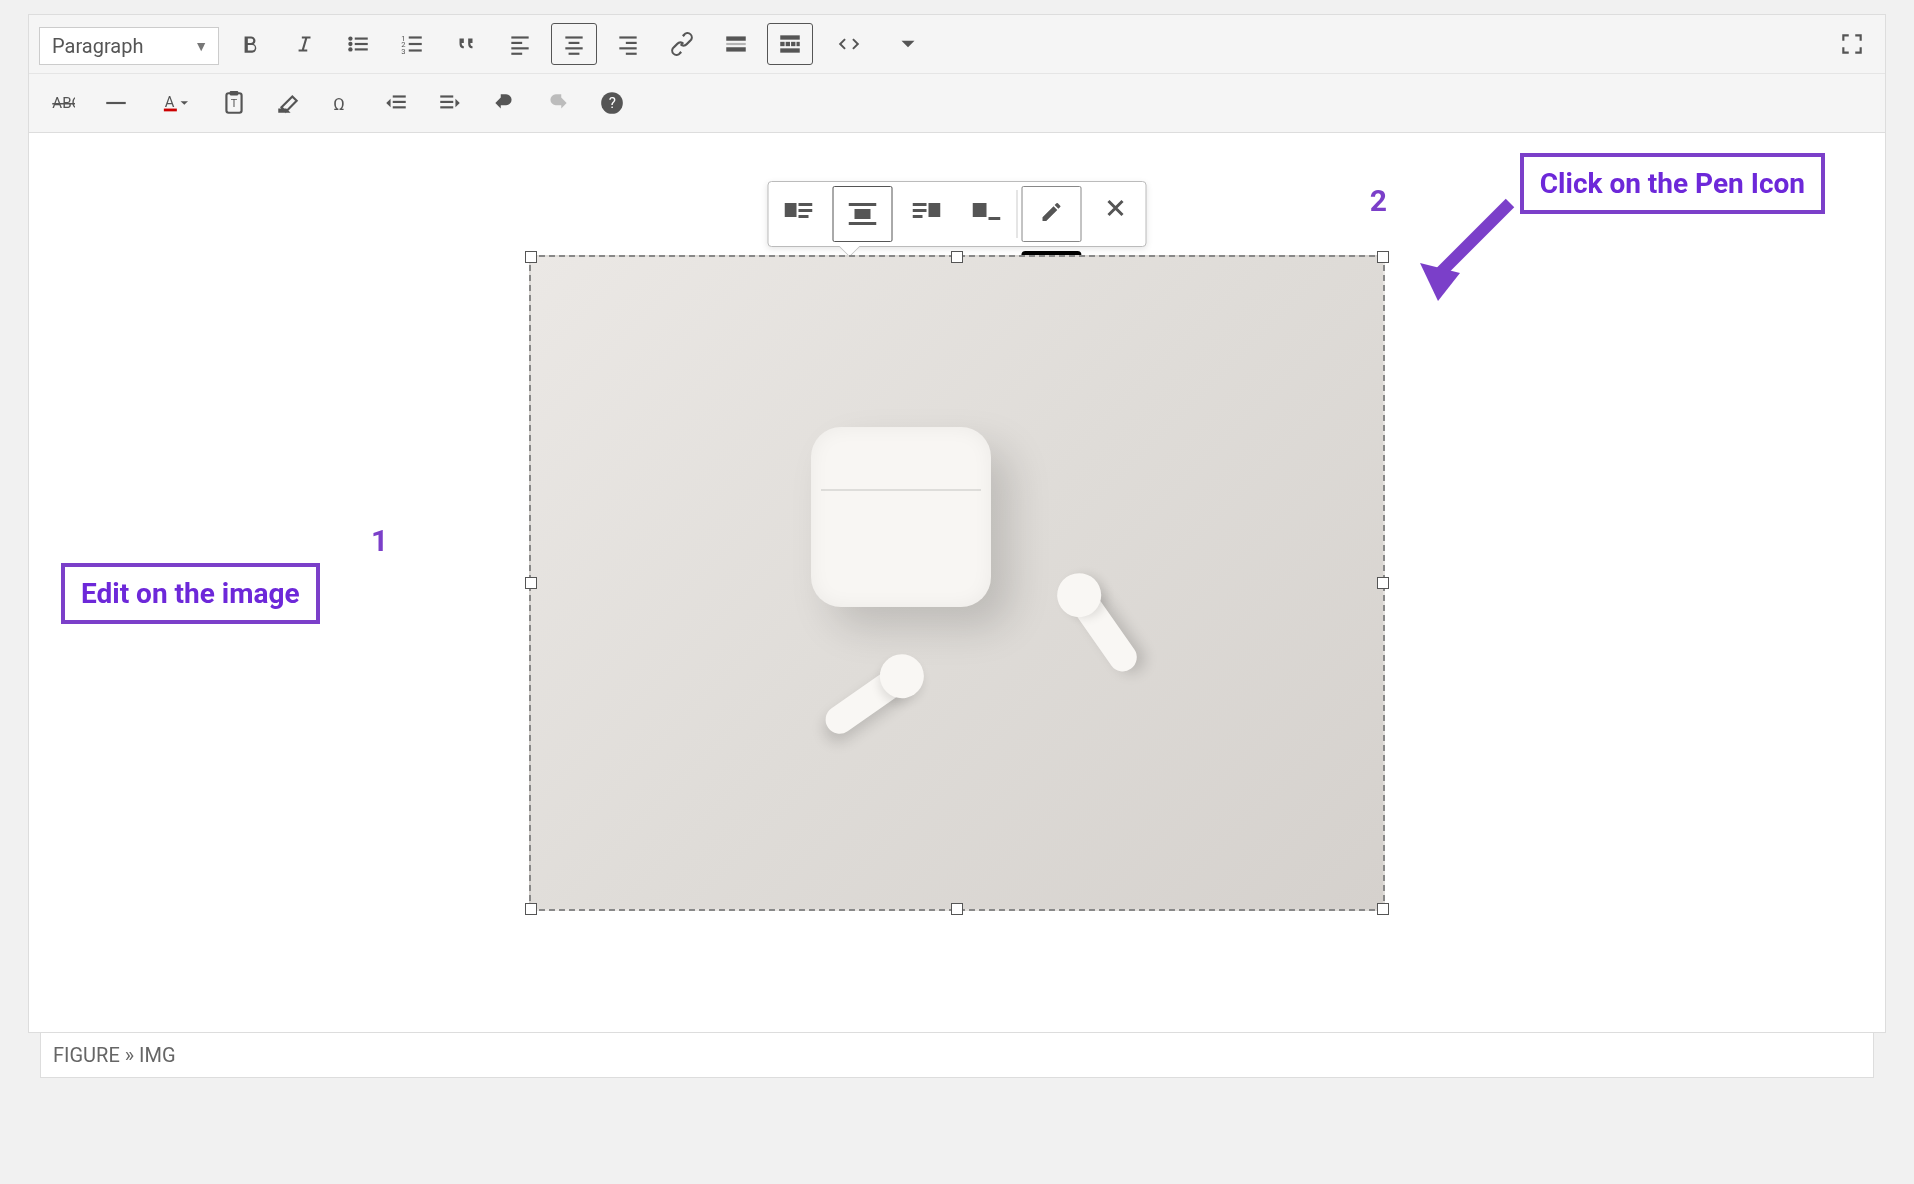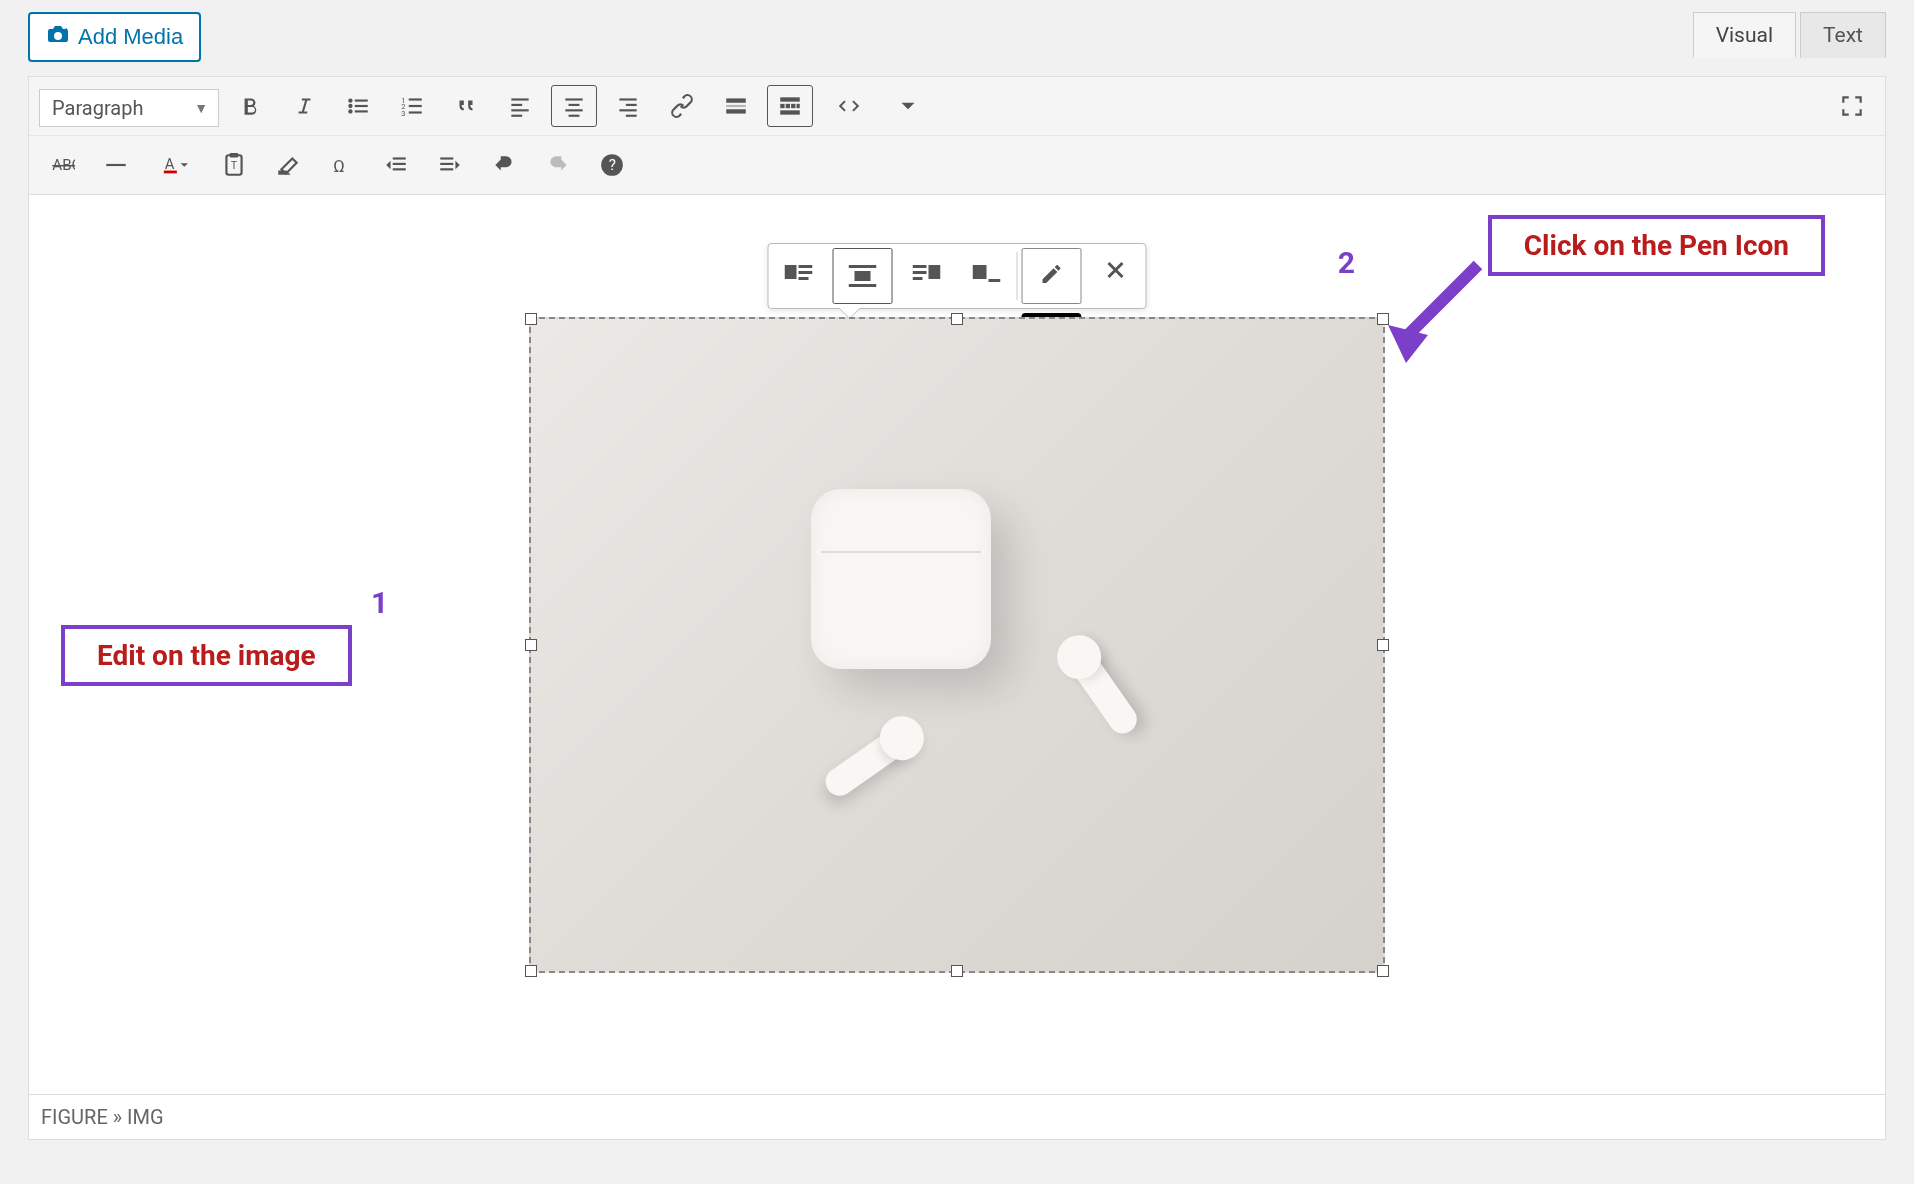--- a/index.html
+++ b/index.html
@@ -202,35 +202,35 @@
   white-space: nowrap;
 }
 .annotation {
   position: absolute;
   display: flex;
   align-items: center;
   gap: 14px;
 }
 .anno-box {
   border: 4px solid #7b3fc9;
-  padding: 10px 32px;
+  padding: 10px 16px;
   font-size: 28px;
   font-weight: 700;
-  color: #b91c1c;
+  color: #6d28d9;
   background: rgba(255,255,255,.0);
   text-shadow: 1px 1px 0 #fff, -1px -1px 0 #fff, 1px -1px 0 #fff, -1px 1px 0 #fff;
 }
 .anno-num {
   font-size: 30px;
   font-weight: 700;
   color: #7b3fc9;
   position: absolute;
 }
 .status-bar {
-  margin: 0 28px;
+  margin: 0 40px;
   padding: 10px 12px;
   font-size: 20px;
   color: #666;
   background: #fff;
   border: 1px solid #ddd;
   border-top: none;
 }
 
 .airpod-case {
   position: absolute;
@@ -271,34 +271,20 @@
   box-shadow: 4px 4px 10px rgba(0,0,0,.1);
 }
 .earbud.left { top: 400px; left: 320px; transform: rotate(55deg); }
 .earbud.right { top: 330px; left: 560px; transform: rotate(-35deg); }
 </style>
 </head>
 <body>
 
 <div class="editor-wrap">
 
-  <div class="top-bar">
-    <button class="add-media-btn">
-      <span>
-        <svg viewBox="0 0 24 24">
-            <path d="M4 7h3l2-3h6l2 3h3a2 2 0 0 1 2 2v9a2 2 0 0 1-2 2H4a2 2 0 0 1-2-2V9a2 2 0 0 1 2-2zm8 3a4 4 0 1 0 0 8 4 4 0 0 0 0-8zM19 7l2-1v2l-2 1z"></path>
-          </svg>
-      </span>
-      <span>Add Media</span>
-    </button>
-    <div class="tabs">
-      <div class="tab active">Visual</div>
-      <div class="tab">Text</div>
-    </div>
-  </div>
 
   <div class="toolbar-wrap">
     <div class="toolbar-row">
       <div class="format-select">
         <span>Paragraph</span>
       </div>
       <div class="tb-btn">
           <svg viewBox="0 0 24 24">
             <path d="M7 5h6a4 4 0 0 1 2.5 7.1A4.2 4.2 0 0 1 14 20H7V5zm3 2v4h3a2 2 0 0 0 0-4h-3zm0 6v5h4a2.5 2.5 0 0 0 0-5h-4z"></path>
           </svg>

